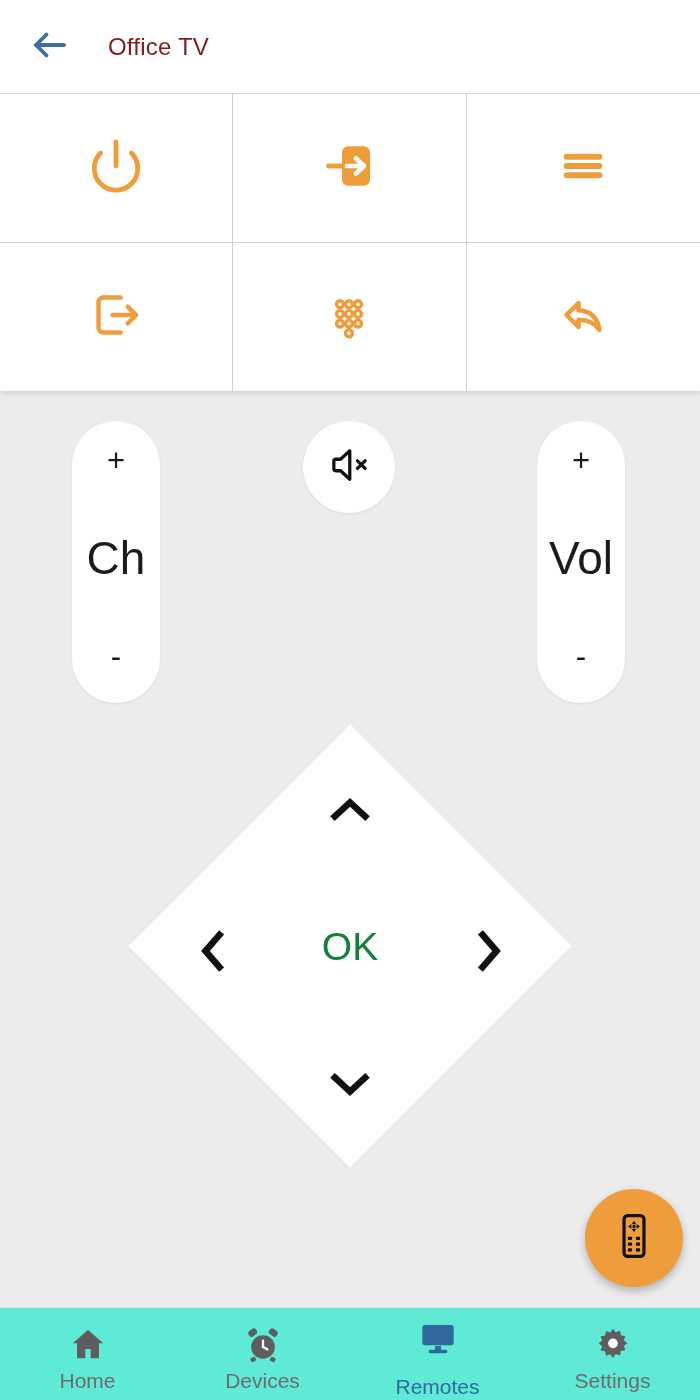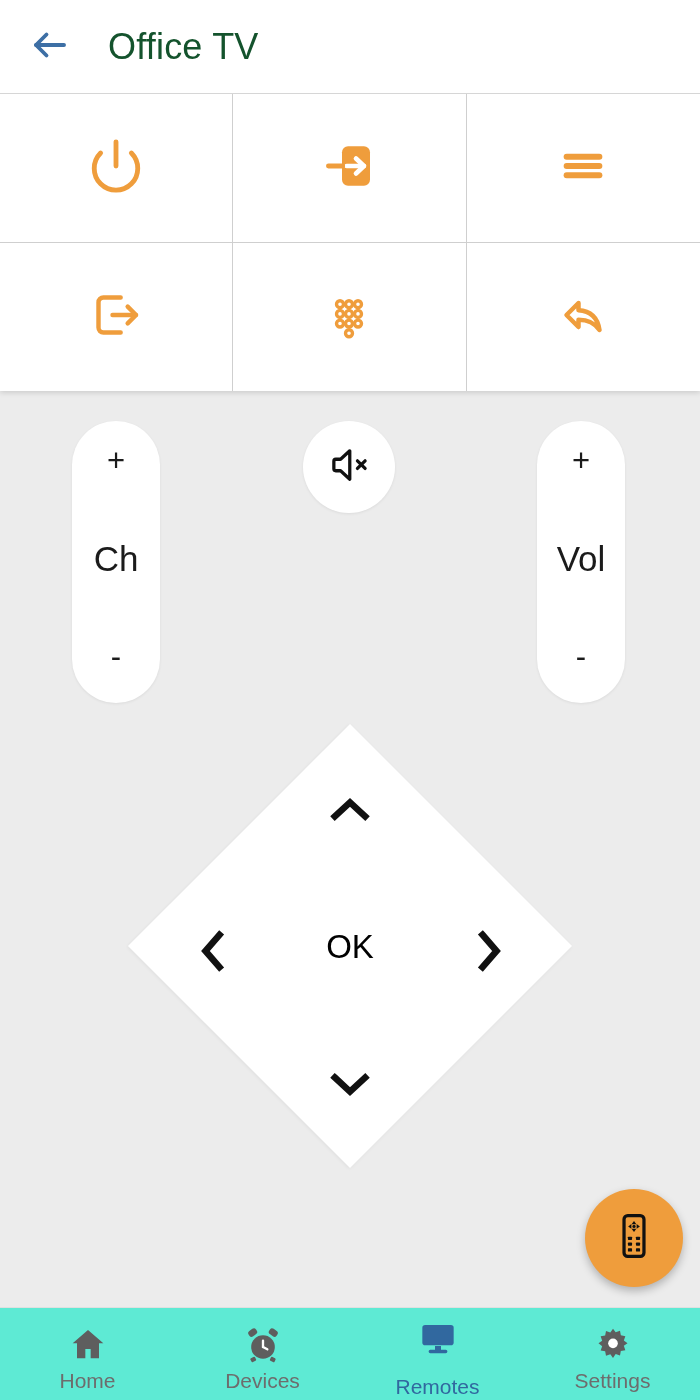--- a/index.html
+++ b/index.html
@@ -35,22 +35,22 @@
   .back-btn {
     width: 56px;
     height: 56px;
     display: flex;
     align-items: center;
     justify-content: center;
     cursor: pointer;
     flex: 0 0 auto;
   }
   .appbar-title {
-    font-size: 36px;
-    color: #14532d;
+    font-size: 24px;
+    color: #7f1d1d;
     font-weight: 400;
     margin-left: 30px;
     letter-spacing: 0.2px;
     white-space: nowrap;
   }
 
   
   .btn-grid {
     height: 298px;
     min-height: 298px;
@@ -105,21 +105,21 @@
     color: #1b1b1b;
     line-height: 1;
     height: 34px;
     display: flex;
     align-items: center;
     justify-content: center;
     width: 100%;
     cursor: pointer;
   }
   .rk-label {
-    font-size: 35px;
+    font-size: 46px;
     color: #1b1b1b;
     line-height: 1;
   }
 
   
   .mute-btn {
     position: absolute;
     left: 303px;
     top: 425px;
     width: 92px;
@@ -158,22 +158,22 @@
     align-items: center;
     justify-content: center;
     cursor: pointer;
   }
   .dp-up    { left: 172px; top: 48px;  width: 100px; height: 80px; }
   .dp-down  { left: 172px; top: 322px; width: 100px; height: 80px; }
   .dp-left  { left: 42px;  top: 184px; width: 86px;  height: 90px; }
   .dp-right { left: 318px; top: 184px; width: 86px;  height: 90px; }
   .dp-ok    { left: 152px; top: 180px; width: 140px; height: 86px; }
   .dp-ok-label {
-    font-size: 33px;
-    color: #000000;
+    font-size: 39px;
+    color: #15803d;
   }
 
   
   .fab {
     position: absolute;
     left: 585px;
     top: 798px;
     width: 98px;
     height: 98px;
     border-radius: 50%;

